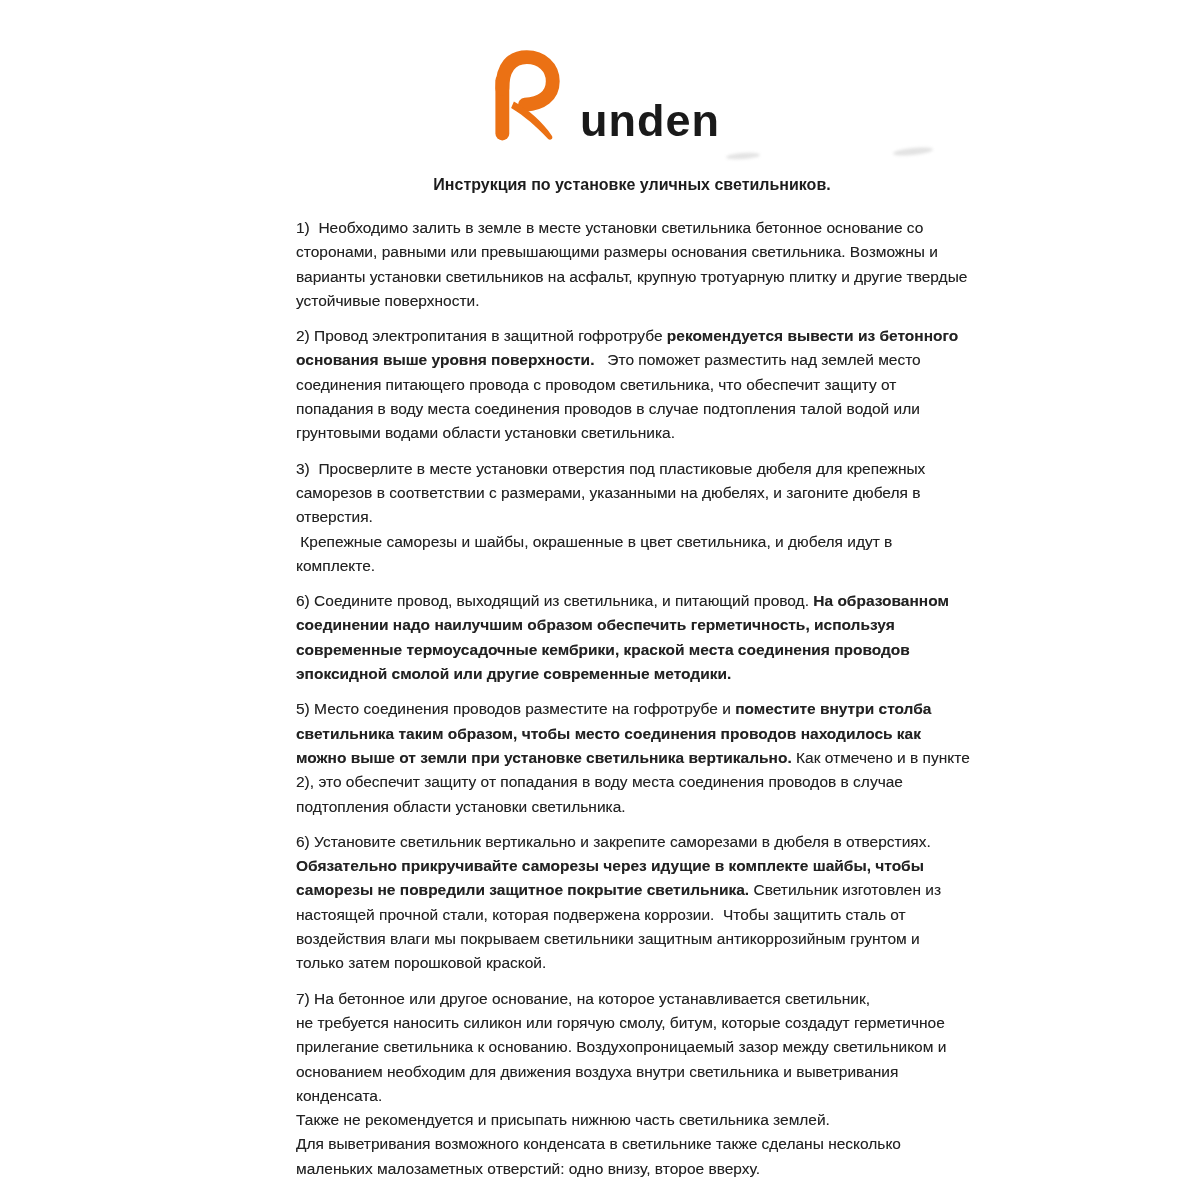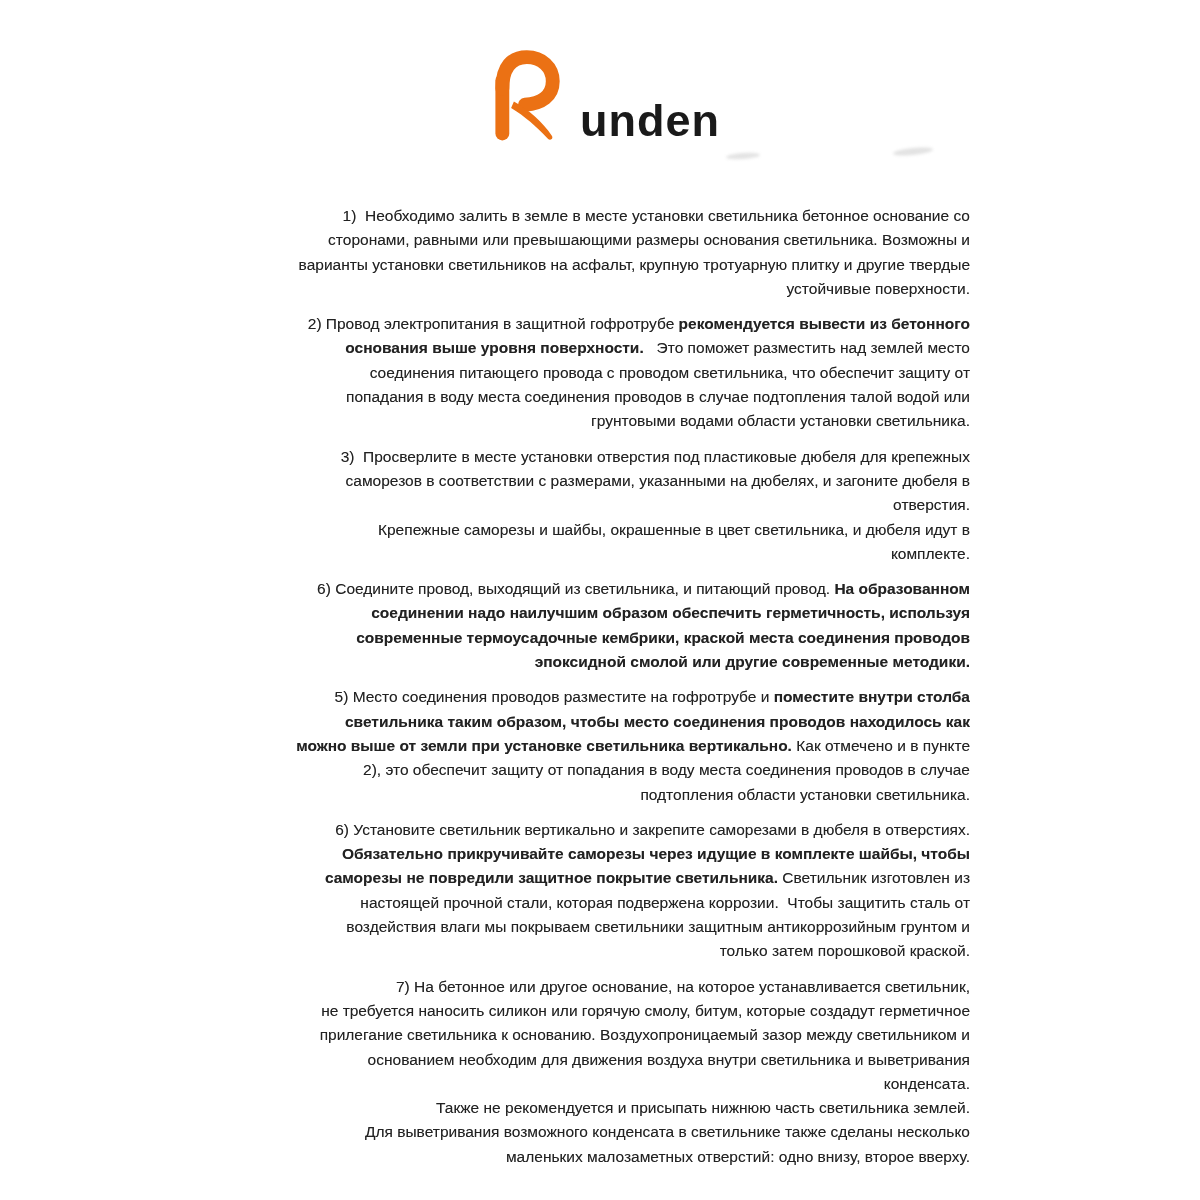--- a/index.html
+++ b/index.html
@@ -23,24 +23,23 @@
     position:absolute; background:#9a9a9a; opacity:0.28;
     filter:blur(1.5px); border-radius:50%;
   }
   .artifact-1 { left:726px; top:153px; width:34px; height:6px; transform:rotate(-4deg); }
   .artifact-2 { left:893px; top:148px; width:40px; height:7px; transform:rotate(-6deg); }
   .doc-title {
     position:absolute; left:296px; top:176px; width:672px;
     text-align:center; font-size:16px; font-weight:700; color:#1c1c1c;
   }
   .body-text {
-    position:absolute; left:296px; top:204px; width:674px;
+    position:absolute; left:296px; top:216px; width:674px;
     font-size:15.5px; line-height:24.3px; color:#222222;
     text-shadow:0 0 0.5px rgba(30,30,30,0.35);
-    text-align:right;
   }
   .body-text p { margin:0 0 11px 0; }
   .body-text p:nth-of-type(7) { }
   .body-text p:nth-of-type(8) { margin-top:29px; font-weight:700; }
   .body-text b { font-weight:700; }
 </style>
 </head>
 <body>
 
 <div class="page">
@@ -52,20 +51,21 @@
         <path d="M15.5 46 C15.5 22 26 12 42 12 C58 12 70 23 70 38 C70 54 58 62 40 63.5" fill="none" stroke-width="15" stroke-linecap="round" class="stroke-only" stroke="#EB7114"></path>
         <path d="M28 60 C44 69 59 82 69 97 C71 100 67.5 103 64.5 100 C52 87 40 76 25 67 Z" fill="#EB7114"></path>
       </g>
     </svg>
     <div class="brand" style="color: rgb(26, 26, 26);">unden</div>
   </div>
 
   <div class="scan-artifact artifact-1"></div>
   <div class="scan-artifact artifact-2"></div>
 
+  <div class="doc-title">Инструкция по установке уличных светильников.</div>
 
   <div class="body-text">
       <p><span>1)&nbsp; Необходимо залить в земле в месте установки светильника бетонное основание со сторонами, равными или превышающими размеры основания светильника. Возможны и варианты установки светильников на асфальт, крупную тротуарную плитку и другие твердые устойчивые поверхности.</span></p>
       <p><span>2) Провод электропитания в защитной гофротрубе </span><b>рекомендуется вывести из бетонного основания выше уровня поверхности.</b><span>&nbsp;&nbsp; Это поможет разместить над землей место соединения питающего провода с проводом светильника, что обеспечит защиту от попадания в воду места соединения проводов в случае подтопления талой водой или грунтовыми водами области установки светильника.</span></p>
       <p><span>3)&nbsp; Просверлите в месте установки отверстия под пластиковые дюбеля для крепежных саморезов в соответствии с размерами, указанными на дюбелях, и загоните дюбеля в отверстия.</span><br><span>&nbsp;Крепежные саморезы и шайбы, окрашенные в цвет светильника, и дюбеля идут в комплекте.</span></p>
       <p><span>6) Соедините провод, выходящий из светильника, и питающий провод. </span><b>На образованном соединении надо наилучшим образом обеспечить герметичность, используя современные термоусадочные кембрики, краской места соединения проводов эпоксидной смолой или другие современные методики.</b></p>
       <p><span>5) Место соединения проводов разместите на гофротрубе и </span><b>поместите внутри столба светильника таким образом, чтобы место соединения проводов находилось как можно выше от земли при установке светильника вертикально.</b><span> Как отмечено и в пункте 2), это обеспечит защиту от попадания в воду места соединения проводов в случае подтопления области установки светильника.</span></p>
       <p><span>6) Установите светильник вертикально и закрепите саморезами в дюбеля в отверстиях. </span><b>Обязательно прикручивайте саморезы через идущие в комплекте шайбы, чтобы саморезы не повредили защитное покрытие светильника.</b><span> Светильник изготовлен из настоящей прочной стали, которая подвержена коррозии.&nbsp; Чтобы защитить сталь от воздействия влаги мы покрываем светильники защитным антикоррозийным грунтом и только затем порошковой краской.</span></p>
       <p><span>7) На бетонное или другое основание, на которое устанавливается светильник,</span><br><span>не требуется наносить силикон или горячую смолу, битум, которые создадут герметичное прилегание светильника к основанию. Воздухопроницаемый зазор между светильником и основанием необходим для движения воздуха внутри светильника и выветривания конденсата.</span><br><span>Также не рекомендуется и присыпать нижнюю часть светильника землей.</span><br><span>Для выветривания возможного конденсата в светильнике также сделаны несколько маленьких малозаметных отверстий: одно внизу, второе вверху.</span></p>
     </div>

